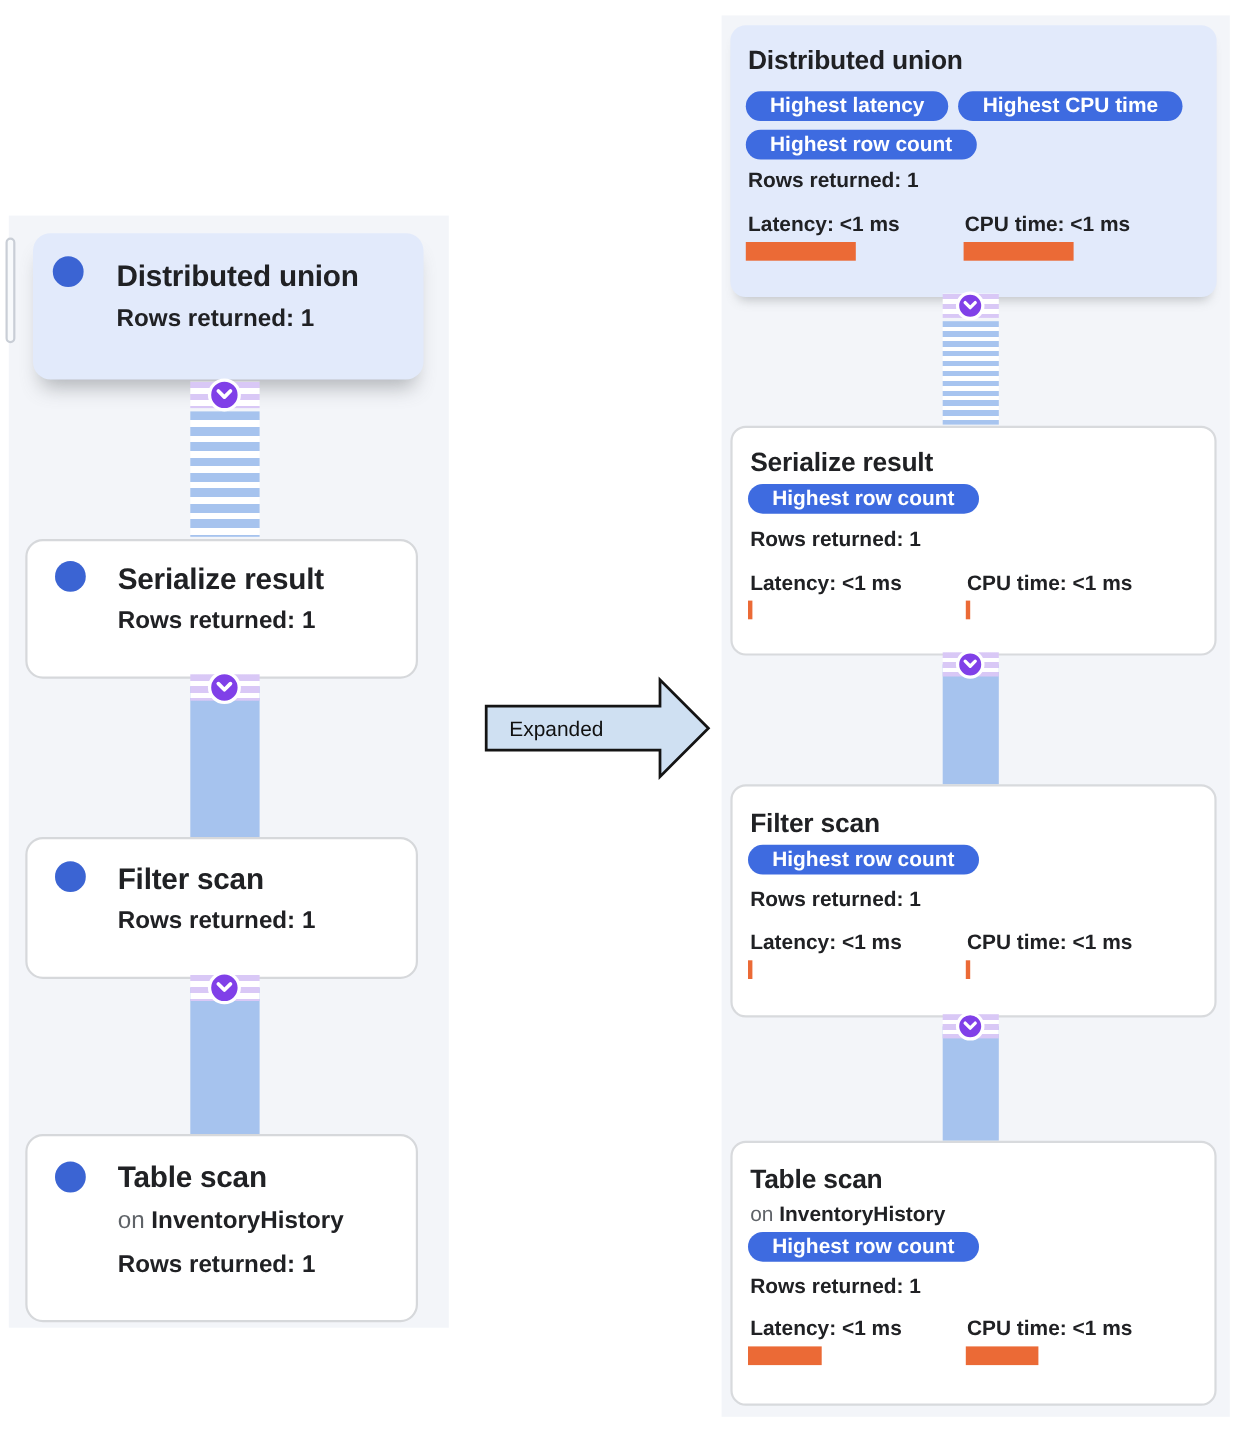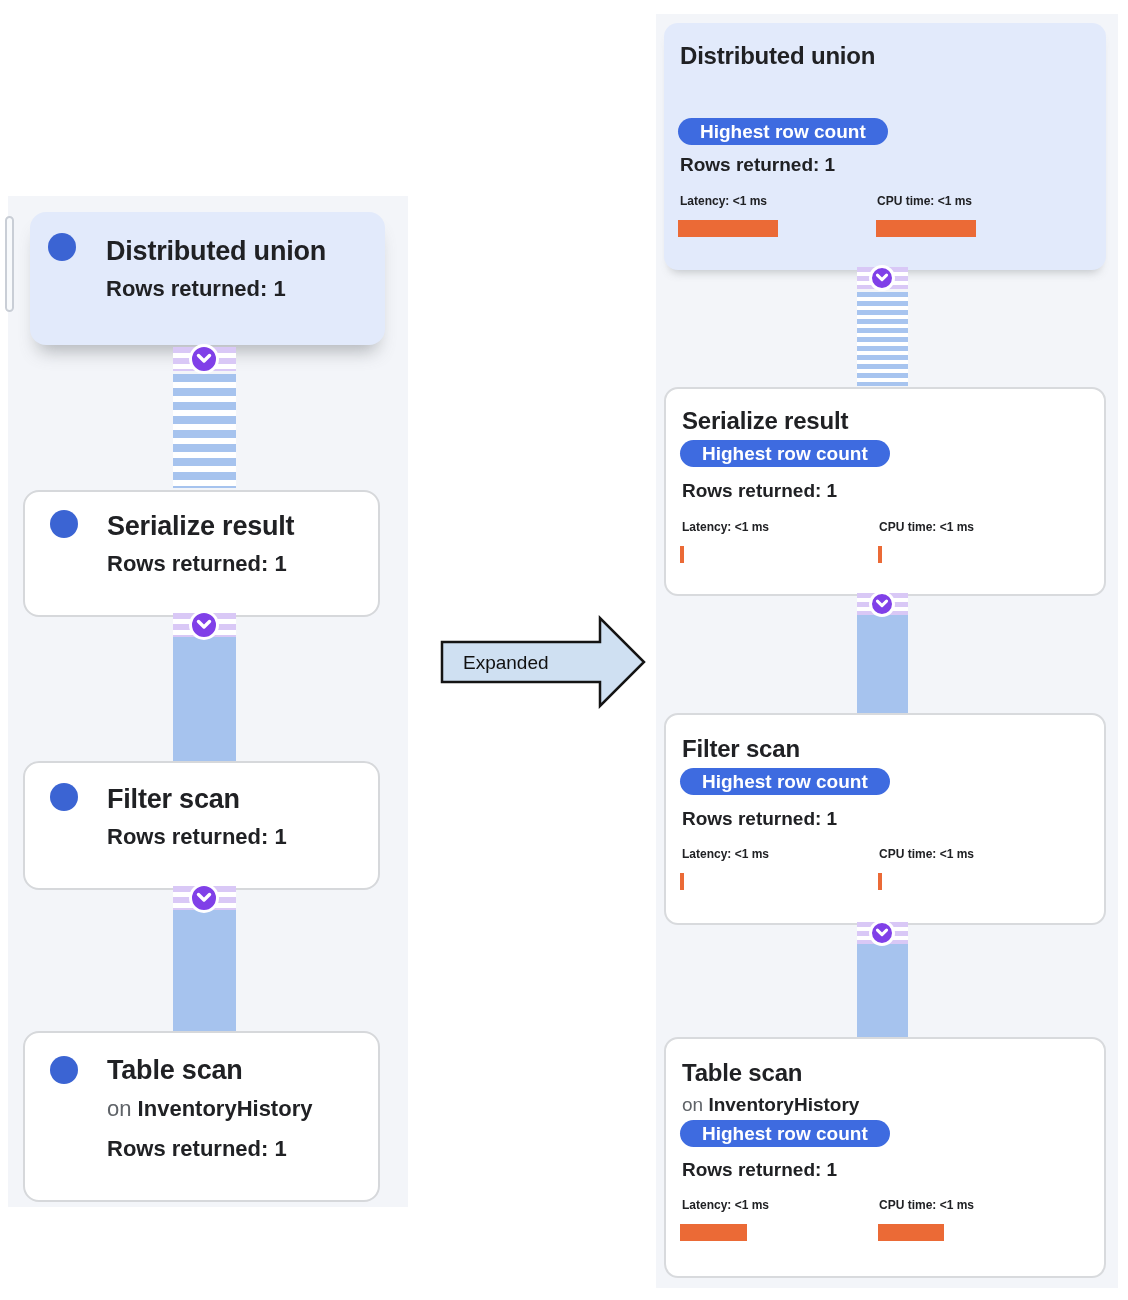--- a/index.html
+++ b/index.html
@@ -21,21 +21,21 @@
   .l-title{position:absolute;left:82px;font-size:27px;font-weight:700;letter-spacing:-.2px;white-space:nowrap;}
   .l-sub{position:absolute;left:82px;font-size:22px;font-weight:700;white-space:nowrap;}
   .t1{left:76px;}
   .on-prefix{font-weight:400;color:#5f6368;margin-top:48px;}
 
   .r-title{position:absolute;left:16px;font-size:24px;font-weight:700;letter-spacing:-.2px;white-space:nowrap;}
   .r-sub{position:absolute;left:16px;font-size:19px;font-weight:700;white-space:nowrap;}
   .r-badges{position:absolute;left:14px;display:flex;gap:9px;}
   .badge{display:inline-flex;align-items:center;height:27px;padding:0 22px;border-radius:14px;
          background:#3e6be0;color:#ffffff;font-size:19px;font-weight:700;white-space:nowrap;}
-  .m-label{position:absolute;font-size:12px;font-weight:700;white-space:nowrap;}
+  .m-label{position:absolute;font-size:19px;font-weight:700;white-space:nowrap;}
   .m-bar{position:absolute;height:17px;background:#eb6a36;}
 
   
   .flow{position:absolute;}
   .solid{background:#a6c3ee;}
   .stripes-l{background:repeating-linear-gradient(to bottom,#a6c3ee 0 8px,#ffffff 8px 14px);}
   .stripes-r{background:repeating-linear-gradient(to bottom,#a7c4ef 0 5px,#ffffff 5px 9px);}
   .lav-l{background:repeating-linear-gradient(to bottom,#d9c8f6 0 6px,#ffffff 6px 11px);}
   .lav-r{background:repeating-linear-gradient(to bottom,#d9c8f6 0 5px,#ffffff 5px 9px);}
 
@@ -109,20 +109,24 @@
 <svg class="arrow-wrap" viewBox="0 0 212 104">
   <polygon points="4,32 162,32 162,8 206,52 162,96 162,72 4,72" fill="#cfe0f2" stroke="#141414" stroke-width="2.5"></polygon>
   <text x="25" y="59" class="arrow-label">Expanded</text>
 </svg>
 
 <div class="panel" style="left:656px;top:14px;width:462px;height:1274px;">
 </div>
 
 <div class="card hl-card r-shadow" style="left:664px;top:23px;width:442px;height:247px;">
   <div class="r-title" style="top:19px;">Distributed union</div>
+  <div class="r-badges" style="top:60px;">
+    <span class="badge">Highest latency</span>
+    <span class="badge">Highest CPU time</span>
+  </div>
   <div class="r-badges" style="top:95px;">
     <span class="badge">Highest row count</span>
   </div>
   <div class="r-sub" style="top:131px;">Rows returned: 1</div>
   <div class="m-label" style="left:16px;top:171px;">Latency: &lt;1 ms</div>
   <div class="m-label" style="left:213px;top:171px;">CPU time: &lt;1 ms</div>
   <div class="m-bar" style="left: 14px; top: 197px; width: 100px;"></div>
   <div class="m-bar" style="left: 212px; top: 197px; width: 100px;"></div>
 </div>
 

